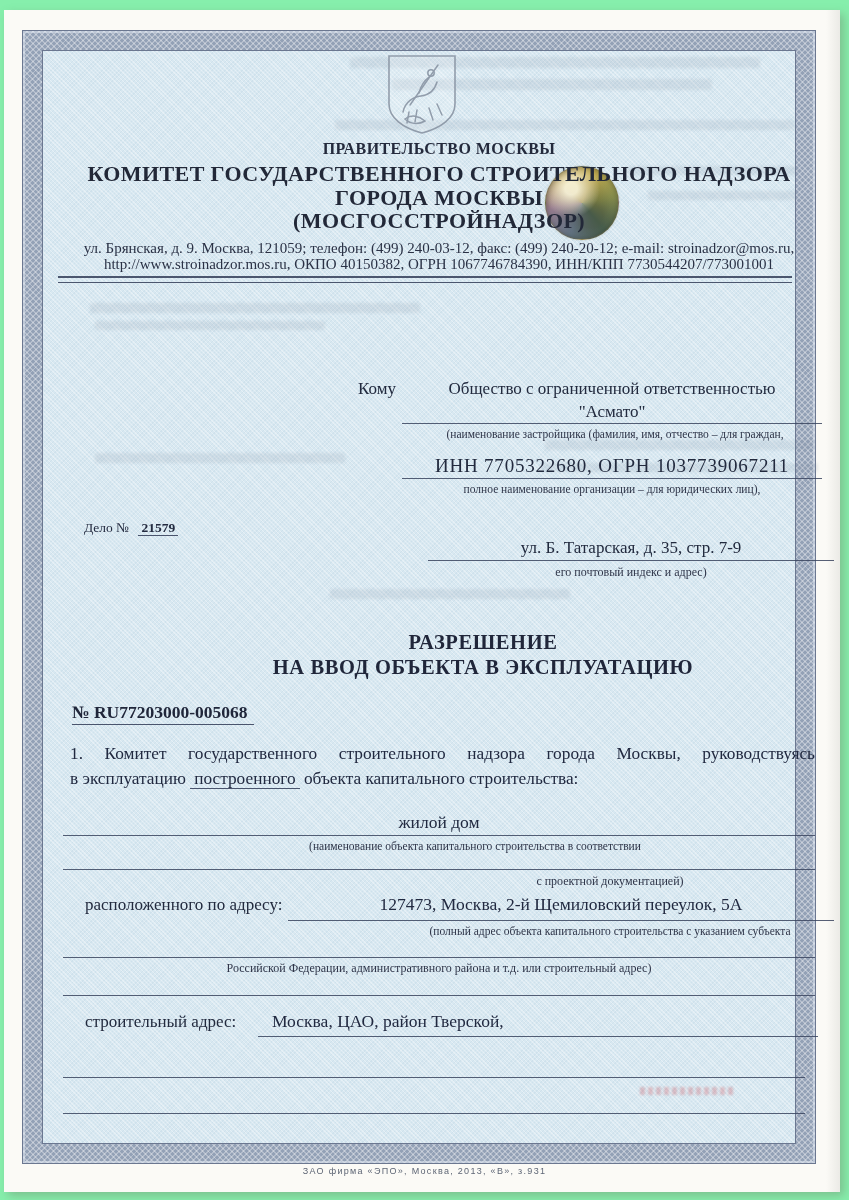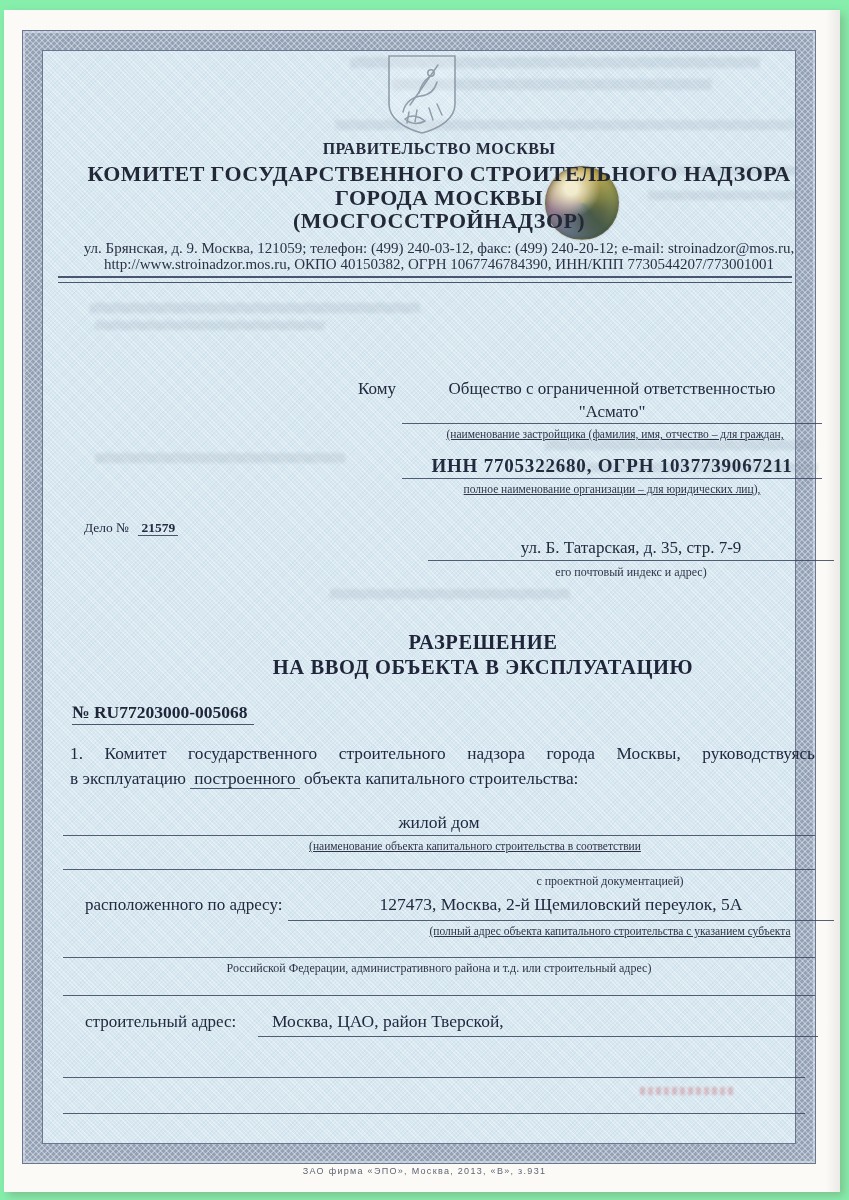--- a/index.html
+++ b/index.html
@@ -36,22 +36,22 @@
     border:1px solid #6b7790;
   }
   .content{position:absolute;left:0;top:0;width:849px;height:1200px;}
   .t{position:absolute;white-space:nowrap;}
   .c{position:absolute;text-align:center;white-space:nowrap;}
   .hdr-sm{font-size:16px;font-weight:bold;letter-spacing:0.4px;color:#242a3c;}
   .hdr{font-size:22px;font-weight:bold;letter-spacing:0.4px;color:#222838;}
   .contact{font-size:15px;color:#2a3145;}
   .body17{font-size:17px;color:#222a3e;}
   .body17b{font-size:17.5px;color:#212940;}
-  .ids{font-size:19px;letter-spacing:0.8px;color:#222a3e;font-weight:bold;}
-  .hint{font-size:11.5px;color:#2e3448;text-decoration:underline;}
+  .ids{font-size:19px;letter-spacing:0.8px;color:#222a3e;}
+  .hint{font-size:11.5px;color:#2e3448;}
   .hint12{font-size:12px;color:#2e3448;}
   .title{font-size:20.5px;font-weight:bold;letter-spacing:0.6px;color:#20263a;}
   .rule{position:absolute;height:1.3px;background:rgba(58,68,94,0.85);}
   .dblrule{position:absolute;height:4px;border-top:2.6px solid #4b566e;border-bottom:1.2px solid #4b566e;}
   .u{border-bottom:1.3px solid rgba(58,68,94,0.9);padding:0 4px;}
   .unum{border-bottom:1.3px solid rgba(58,68,94,0.9);padding:0 3px;font-weight:bold;}
   .para{position:absolute;left:70px;top:741px;width:745px;font-size:17.3px;line-height:25.4px;color:#212940;}
   .just{text-align:justify;text-align-last:justify;}
   .bleed{position:absolute;background:rgba(128,140,162,0.15);filter:blur(1.6px);border-radius:2px;}
   .bleed-red{

